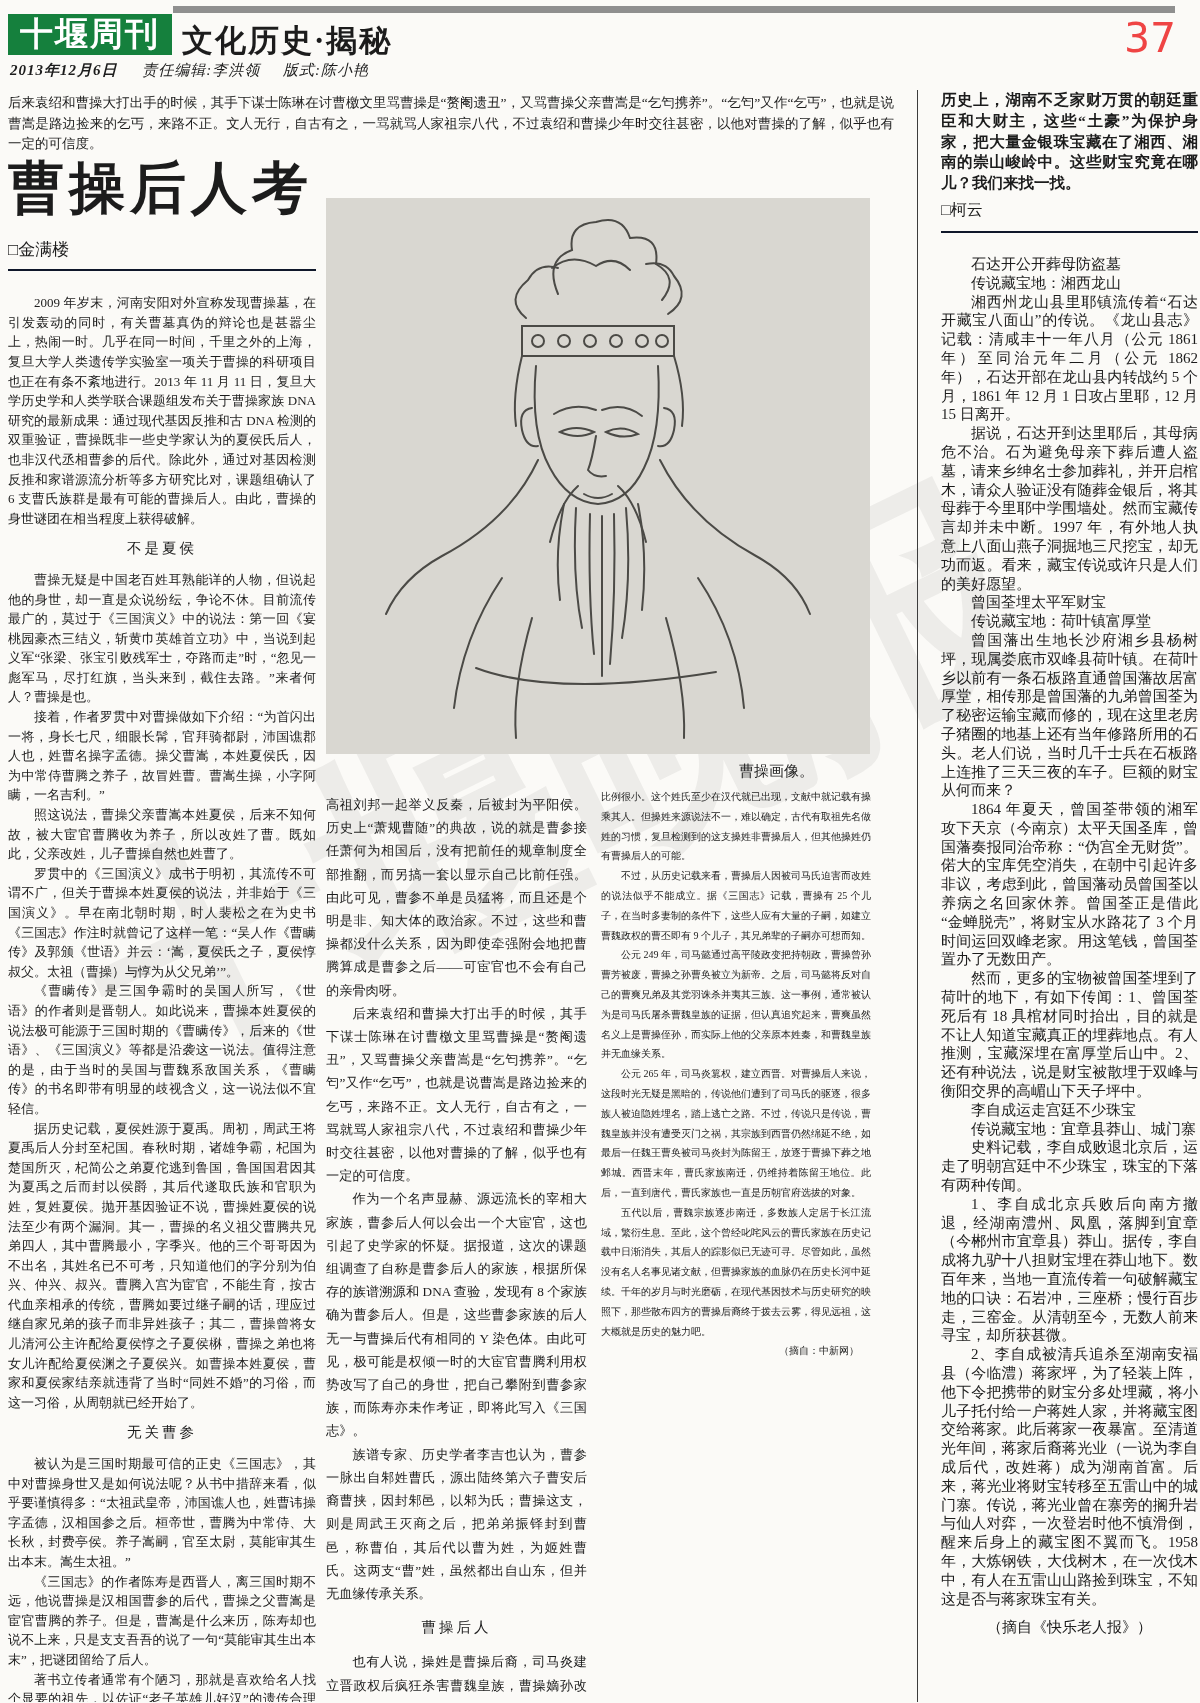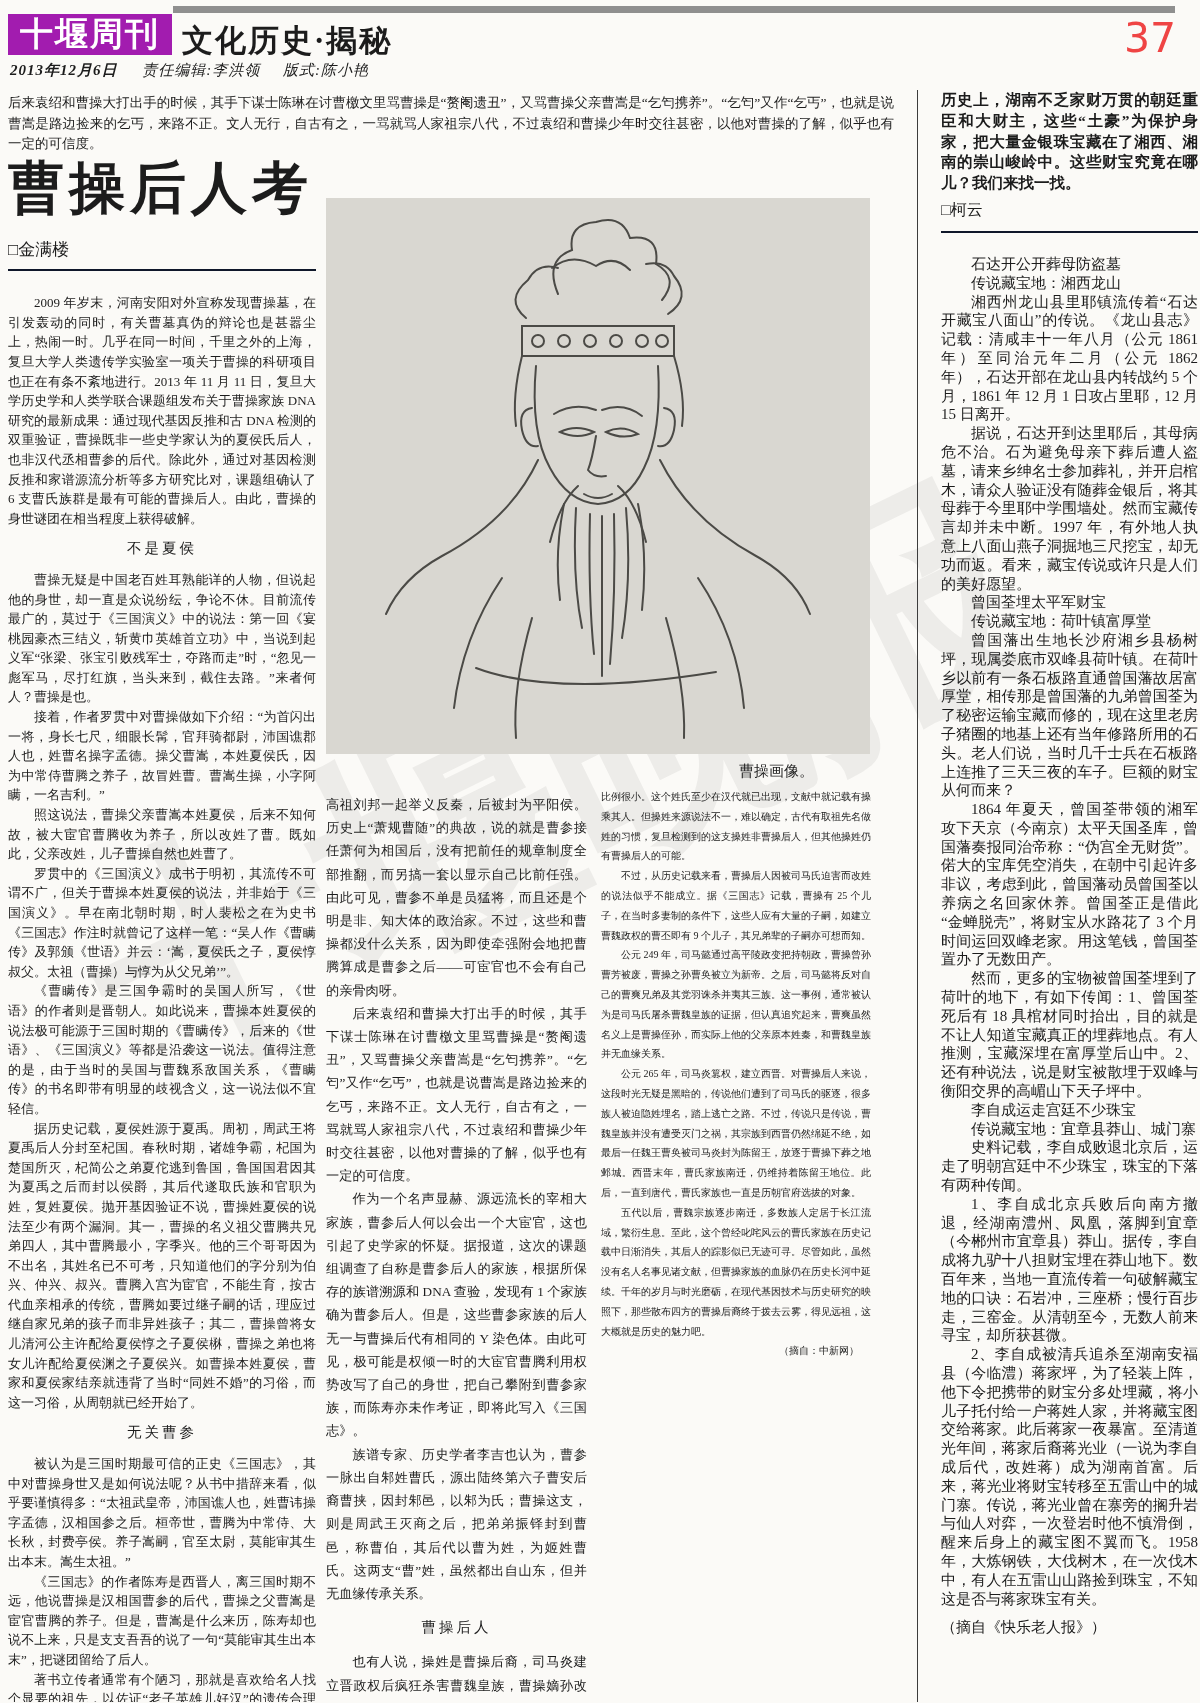--- a/index.html
+++ b/index.html
@@ -2,21 +2,21 @@
 <html lang="zh"><head>
 <meta charset="utf-8">
 <style>
   html,body{margin:0;padding:0;}
   body{width:1200px;height:1703px;position:relative;background:#fbfaf7;
        font-family:"Liberation Serif","DejaVu Serif",serif;color:#1c1c1c;overflow:hidden;}
   #page{position:absolute;inset:0;}
 
   
   .graybar{position:absolute;left:173px;top:6px;width:1002px;height:7px;background:#8f8f8f;}
-  .masthead{position:absolute;left:8px;top:14px;width:164px;height:41px;background:#a21caf;
+  .masthead{position:absolute;left:8px;top:14px;width:164px;height:41px;background:#15803d;
             color:#fff;font-weight:bold;font-size:33px;line-height:41px;text-align:center;letter-spacing:2px;}
   .section-title{position:absolute;left:182px;top:20px;font-size:31px;font-weight:bold;letter-spacing:2px;}
   .page-num{position:absolute;left:1124px;top:14px;font-size:41px;
             font-family:"DejaVu Sans","Liberation Sans",sans-serif;color:#ef4444;}
   .dateline{position:absolute;left:10px;top:61px;font-size:15px;font-style:italic;letter-spacing:1px;}
   .dateline b{font-weight:bold;margin-right:20px;}
   .dateline span{margin-right:18px;}
 
   
   .intro{position:absolute;left:8px;top:93px;width:886px;font-size:13.5px;line-height:20.5px;
@@ -42,21 +42,21 @@
              color:rgba(60,60,60,0.07);transform:rotate(-26deg);pointer-events:none;white-space:nowrap;}
 
   
   .vline{position:absolute;left:917px;top:90px;width:1px;height:1612px;background:#3c3c3c;}
   .side{position:absolute;left:941px;top:90px;width:257px;height:1612px;overflow:hidden;text-align:justify;}
   .side .sintro{font-size:15.5px;line-height:20.8px;font-weight:bold;margin:0 0 6px 0;text-align:justify;}
   .side .stitle{font-size:27px;font-weight:bold;letter-spacing:1px;margin:4px 0 14px 0;line-height:1.2;}
   .side .byline{font-size:16px;}
   .sbody{font-size:15px;line-height:18.8px;}
   .sbody p{margin:0;text-indent:2em;}
-  .sbody .ssrc{text-align:left;margin-top:10px;text-indent:0;}
+  .sbody .ssrc{text-align:center;margin-top:10px;text-indent:0;}
 </style>
 </head>
 <body>
 
 <div id="page">
 
   <div class="graybar"></div>
   <div class="masthead">十堰周刊</div>
   <div class="section-title">文化历史·揭秘</div>
   <div class="page-num">37</div>
@@ -141,21 +141,21 @@
           <path d="M150 470 q80 30 240 4"></path>
         </g>
       </svg>
     </div>
     <div class="figcap">曹操画像。</div>
   </div>
 
   <div class="col" id="col2">
     <p class="noind">高祖刘邦一起举义反秦，后被封为平阳侯。历史上“萧规曹随”的典故，说的就是曹参接任萧何为相国后，没有把前任的规章制度全部推翻，而另搞一套以显示自己比前任强。由此可见，曹参不单是员猛将，而且还是个明是非、知大体的政治家。不过，这些和曹操都没什么关系，因为即使牵强附会地把曹腾算成是曹参之后——可宦官也不会有自己的亲骨肉呀。</p>
     <p>后来袁绍和曹操大打出手的时候，其手下谋士陈琳在讨曹檄文里骂曹操是“赘阉遗丑”，又骂曹操父亲曹嵩是“乞匄携养”。“乞匄”又作“乞丐”，也就是说曹嵩是路边捡来的乞丐，来路不正。文人无行，自古有之，一骂就骂人家祖宗八代，不过袁绍和曹操少年时交往甚密，以他对曹操的了解，似乎也有一定的可信度。</p>
-    <p>作为一个名声显赫、源远流长的宰相大家族，曹参后人何以会出一个大宦官，这也引起了史学家的怀疑。据报道，这次的课题组调查了自称是曹参后人的家族，根据所保存的族谱溯源和 DNA 查验，发现有 1 个家族确为曹参后人。但是，这些曹参家族的后人无一与曹操后代有相同的 Y 染色体。由此可见，极可能是权倾一时的大宦官曹腾利用权势改写了自己的身世，把自己攀附到曹参家族，而陈寿亦未作考证，即将此写入《三国志》。</p>
+    <p>作为一个名声显赫、源远流长的宰相大家族，曹参后人何以会出一个大宦官，这也引起了史学家的怀疑。据报道，这次的课题组调查了自称是曹参后人的家族，根据所保存的族谱溯源和 DNA 查验，发现有 8 个家族确为曹参后人。但是，这些曹参家族的后人无一与曹操后代有相同的 Y 染色体。由此可见，极可能是权倾一时的大宦官曹腾利用权势改写了自己的身世，把自己攀附到曹参家族，而陈寿亦未作考证，即将此写入《三国志》。</p>
     <p>族谱专家、历史学者李吉也认为，曹参一脉出自邾姓曹氏，源出陆终第六子曹安后裔曹挟，因封邾邑，以邾为氏；曹操这支，则是周武王灭商之后，把弟弟振铎封到曹邑，称曹伯，其后代以曹为姓，为姬姓曹氏。这两支“曹”姓，虽然都出自山东，但并无血缘传承关系。</p>
     <h3>曹操后人</h3>
     <p>也有人说，操姓是曹操后裔，司马炎建立晋政权后疯狂杀害曹魏皇族，曹操嫡孙改曹姓操。对此，学者李吉表示，操姓属少见姓氏，在我国总人口中所占</p>
   </div>
 
   <div class="col" id="col3">
     <p class="noind">比例很小。这个姓氏至少在汉代就已出现，文献中就记载有操乘其人。但操姓来源说法不一，难以确定，古代有取祖先名做姓的习惯，复旦检测到的这支操姓非曹操后人，但其他操姓仍有曹操后人的可能。</p>
     <p>不过，从历史记载来看，曹操后人因被司马氏迫害而改姓的说法似乎不能成立。据《三国志》记载，曹操有 25 个儿子，在当时多妻制的条件下，这些人应有大量的子嗣，如建立曹魏政权的曹丕即有 9 个儿子，其兄弟辈的子嗣亦可想而知。</p>
     <p>公元 249 年，司马懿通过高平陵政变把持朝政，曹操曾孙曹芳被废，曹操之孙曹奂被立为新帝。之后，司马懿将反对自己的曹爽兄弟及其党羽诛杀并夷其三族。这一事例，通常被认为是司马氏屠杀曹魏皇族的证据，但认真追究起来，曹爽虽然名义上是曹操侄孙，而实际上他的父亲原本姓秦，和曹魏皇族并无血缘关系。</p>
     <p>公元 265 年，司马炎篡权，建立西晋。对曹操后人来说，这段时光无疑是黑暗的，传说他们遭到了司马氏的驱逐，很多族人被迫隐姓埋名，踏上逃亡之路。不过，传说只是传说，曹魏皇族并没有遭受灭门之祸，其宗族到西晋仍然绵延不绝，如最后一任魏王曹奂被司马炎封为陈留王，放逐于曹操下葬之地邺城。西晋末年，曹氏家族南迁，仍维持着陈留王地位。此后，一直到唐代，曹氏家族也一直是历朝官府选拔的对象。</p>

